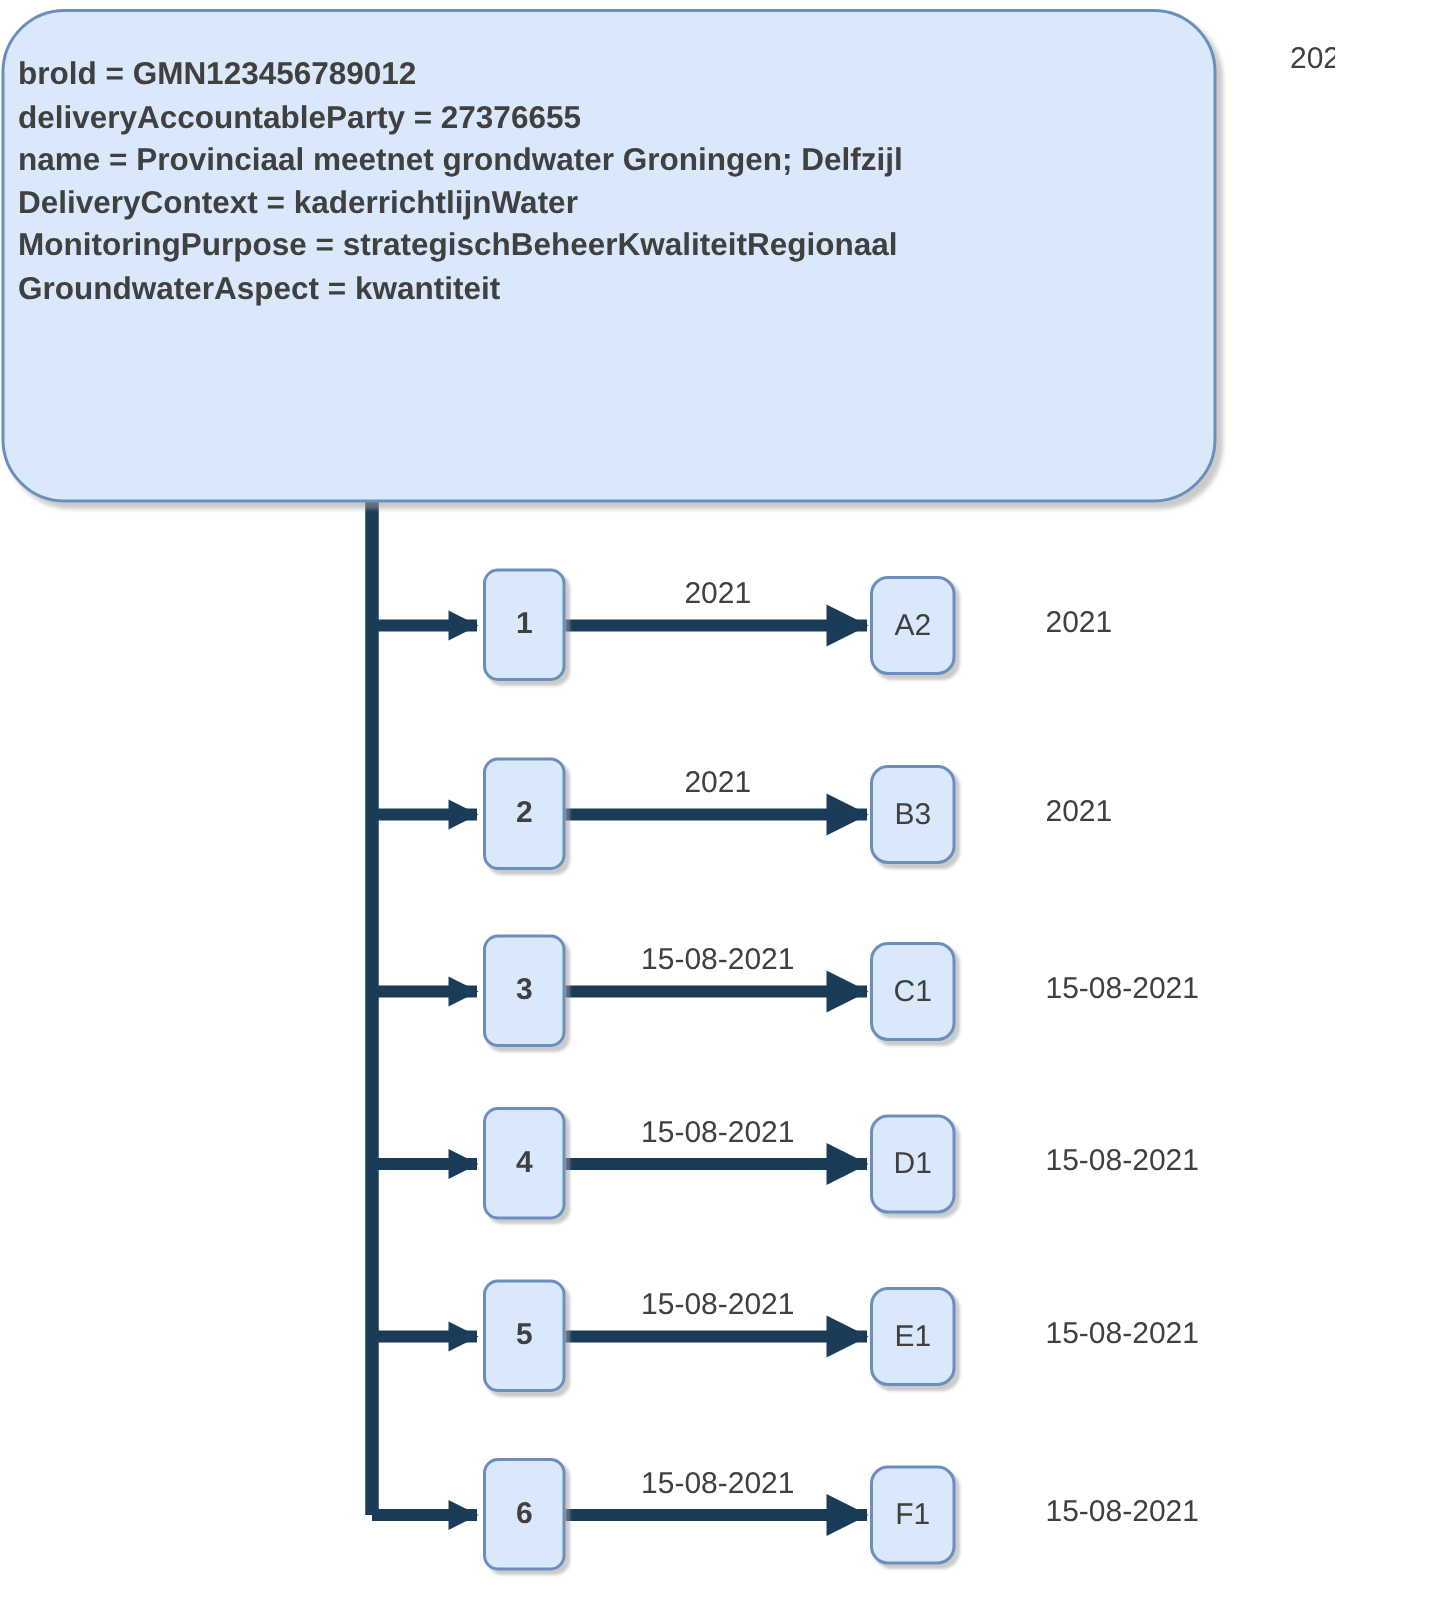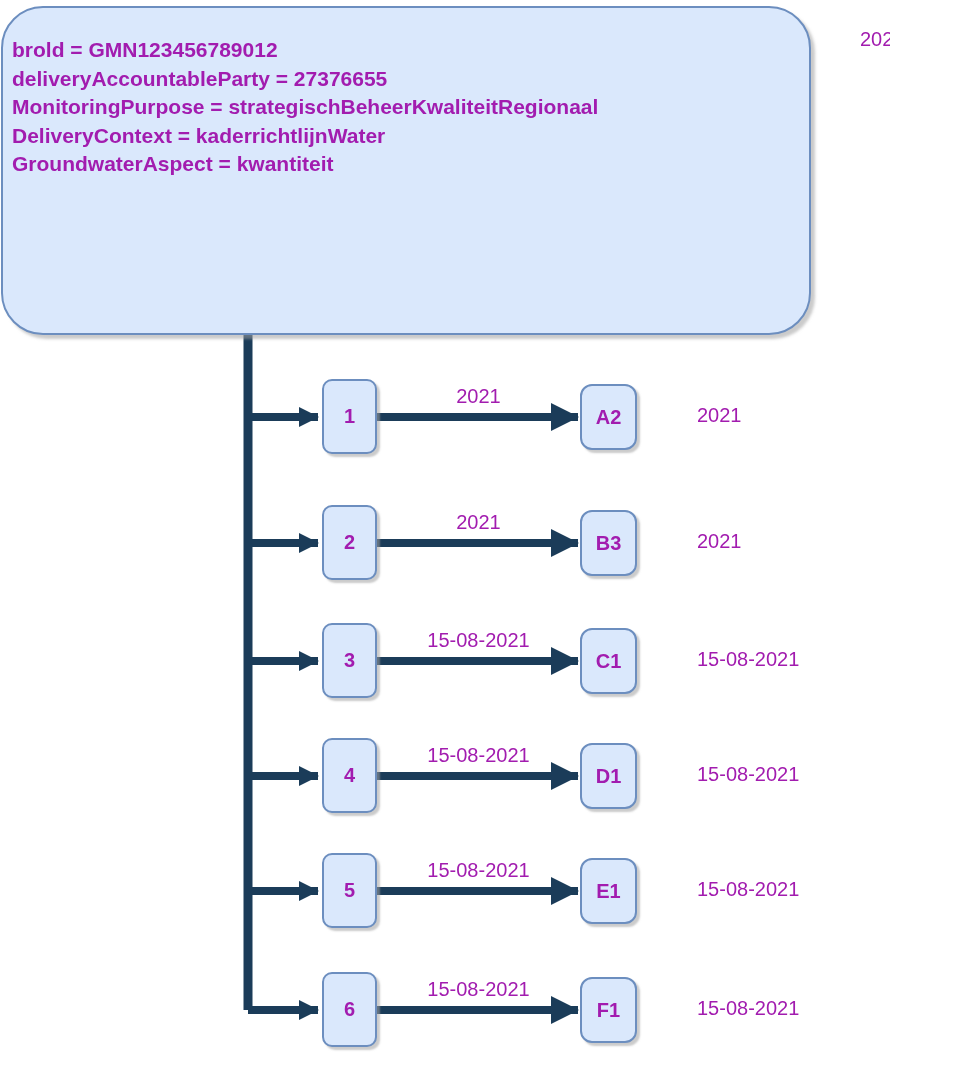--- a/index.html
+++ b/index.html
@@ -8,21 +8,21 @@
     --connector:#1b3c59;
   }
   *{margin:0;padding:0;box-sizing:border-box;}
   body{background:#ffffff;}
   .canvas{
     position:relative;
     width:890px;
     height:1068px;
     background:#ffffff;
     font-family:"Liberation Sans", sans-serif;
-    color:#a21caf;
+    color:#404040;
     overflow:hidden;
   }
   .connector-layer{
     position:absolute;
     left:0; top:0;
     width:960px;
     height:1068px;
   }
   .connector-path{
     stroke:var(--connector);
@@ -71,21 +71,21 @@
   }
   .tgt-node{
     position:absolute;
     left:580px; top:-33px;
     width:57px; height:66px;
     background:var(--node-fill);
     border:2px solid var(--node-border);
     border-radius:12px;
     box-shadow:3px 3px 2px rgba(160,160,160,0.55);
     display:flex; align-items:center; justify-content:center;
-    font-size:20px; font-weight:bold;
+    font-size:20px; font-weight:normal;
   }
   .edge-label{
     position:absolute;
     left:380px; top:-32px;
     width:197px;
     text-align:center;
     font-size:20px;
   }
   .right-label{
     position:absolute;
@@ -122,22 +122,23 @@
     <path class="connector-path" d="M377,543 L578,543" stroke-width="8" marker-end="url(#arrowBig)"></path>
     <path class="connector-path" d="M377,661 L578,661" stroke-width="8" marker-end="url(#arrowBig)"></path>
     <path class="connector-path" d="M377,776 L578,776" stroke-width="8" marker-end="url(#arrowBig)"></path>
     <path class="connector-path" d="M377,891 L578,891" stroke-width="8" marker-end="url(#arrowBig)"></path>
     <path class="connector-path" d="M377,1010 L578,1010" stroke-width="8" marker-end="url(#arrowBig)"></path>
   </svg>
 
   <div class="root-node">
     <div class="root-line">brold = GMN123456789012</div>
     <div class="root-line">deliveryAccountableParty = 27376655</div>
+    <div class="root-line">name = Provinciaal meetnet grondwater Groningen; Delfzijl</div>
+    <div class="root-line">DeliveryContext = kaderrichtlijnWater</div>
     <div class="root-line">MonitoringPurpose = strategischBeheerKwaliteitRegionaal</div>
-    <div class="root-line">DeliveryContext = kaderrichtlijnWater</div>
     <div class="root-line">GroundwaterAspect = kwantiteit</div>
   </div>
 
   <div class="top-year">2021</div>
 
   <div class="row" style="top:417px;">
     <div class="edge-label">2021</div>
     <div class="src-node">1</div>
     <div class="tgt-node">A2</div>
     <div class="right-label">2021</div>

